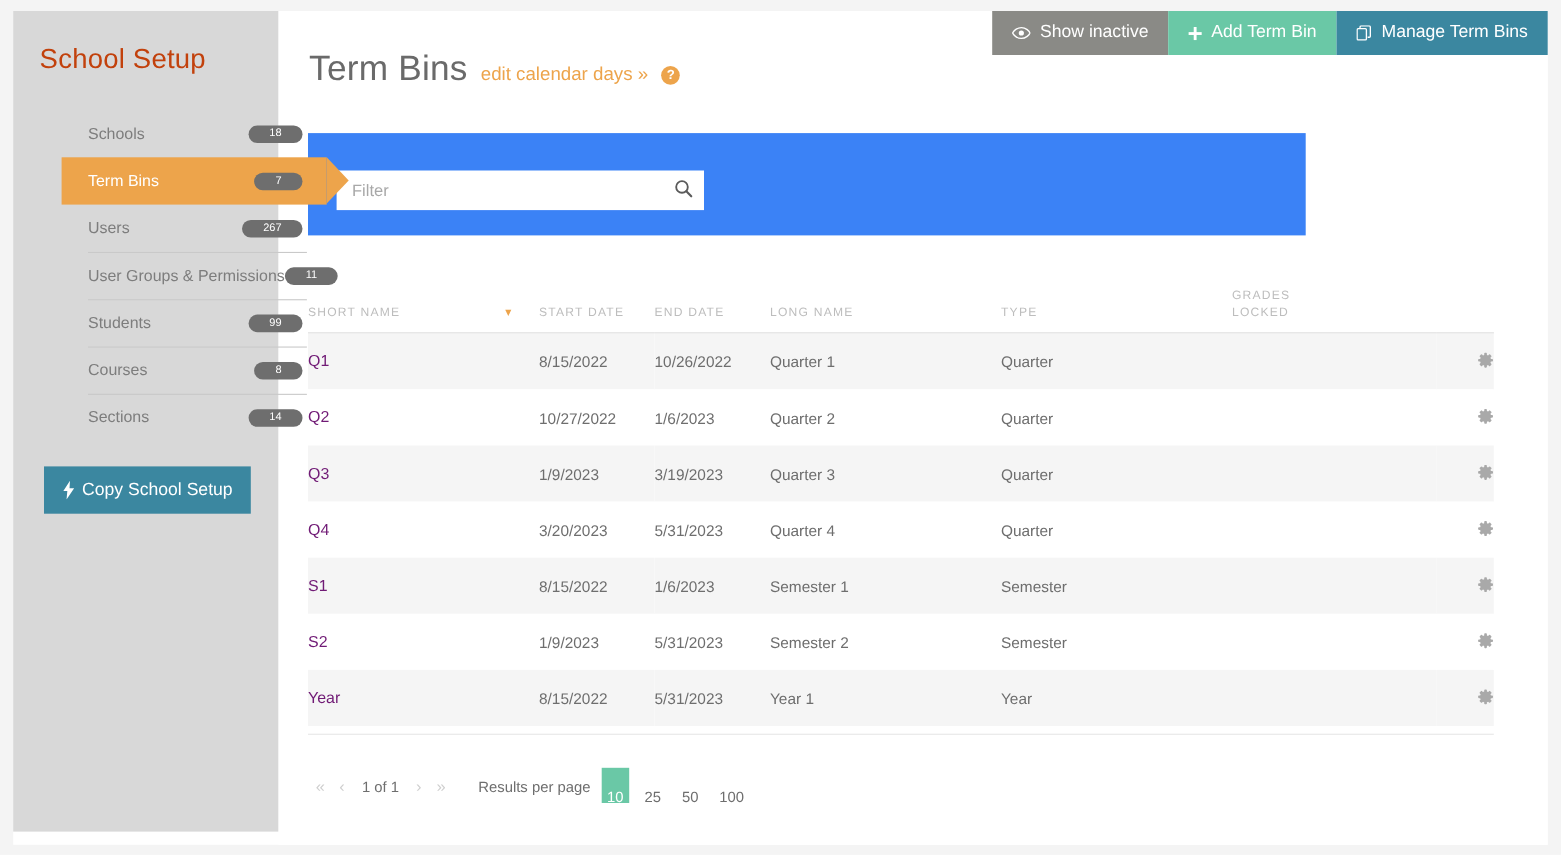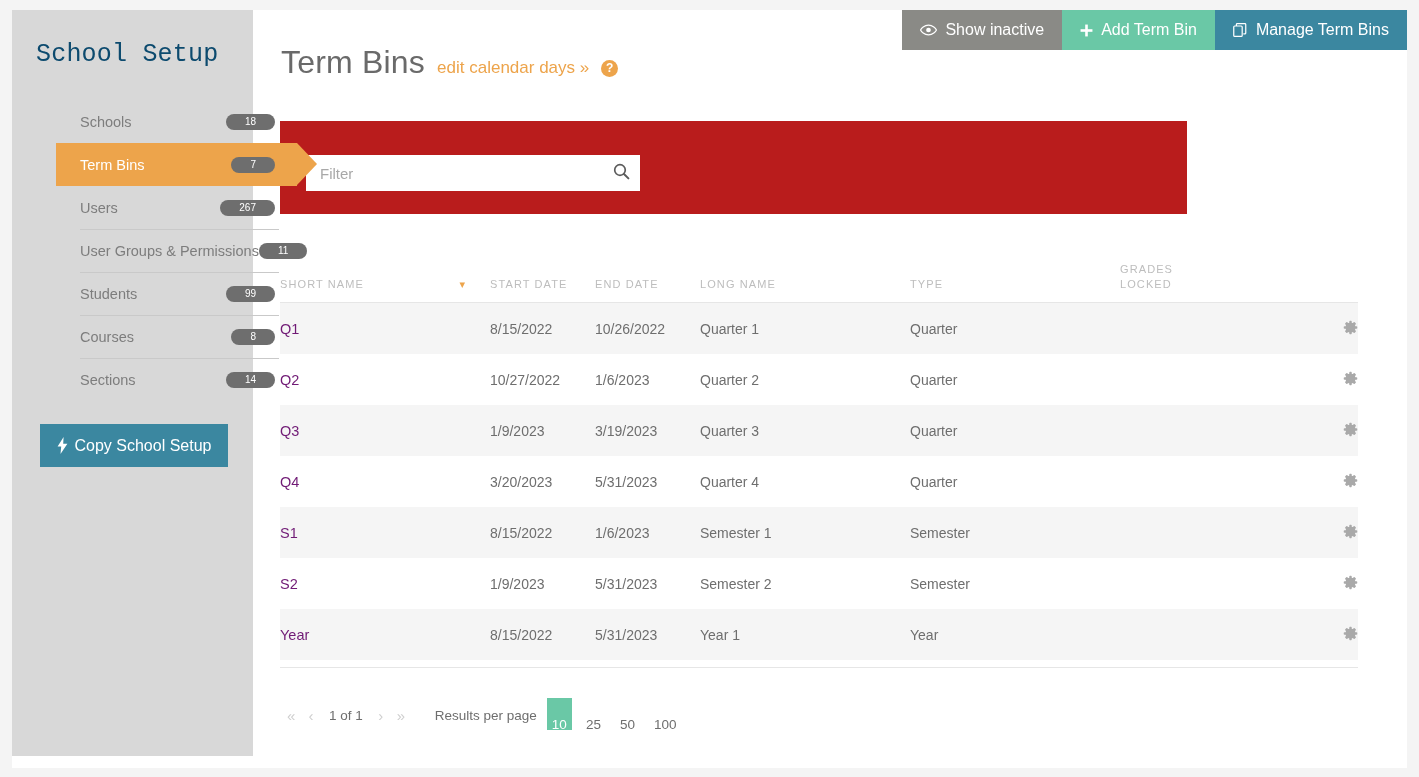--- a/index.html
+++ b/index.html
@@ -40,24 +40,23 @@
     width: 241px;
     height: 746px;
     background: #d8d8d8;
     z-index: 4;
   }
   .sidebar-title {
     position: absolute;
     left: 24px;
     top: 30px;
     font-size: 25px;
-    color: #0c4a6e;
+    color: #c2410c;
     font-weight: 400;
     letter-spacing: 0.2px;
-    font-family: Liberation Mono, monospace;
   }
   .nav-list {
     position: absolute;
     left: 0;
     top: 90px;
     width: 241px;
     margin-left: 44px;
   }
   .nav-item {
     position: relative;
@@ -213,21 +212,21 @@
     cursor: pointer;
   }
 
   
   .filter-panel {
     position: absolute;
     left: 27px;
     top: 111px;
     width: 907px;
     height: 93px;
-    background: #b91c1c;
+    background: #3b82f6;
   }
   .filter-wrap {
     position: absolute;
     left: 26px;
     top: 34px;
     width: 334px;
     height: 36px;
     background: #ffffff;
     display: flex;
     align-items: center;

